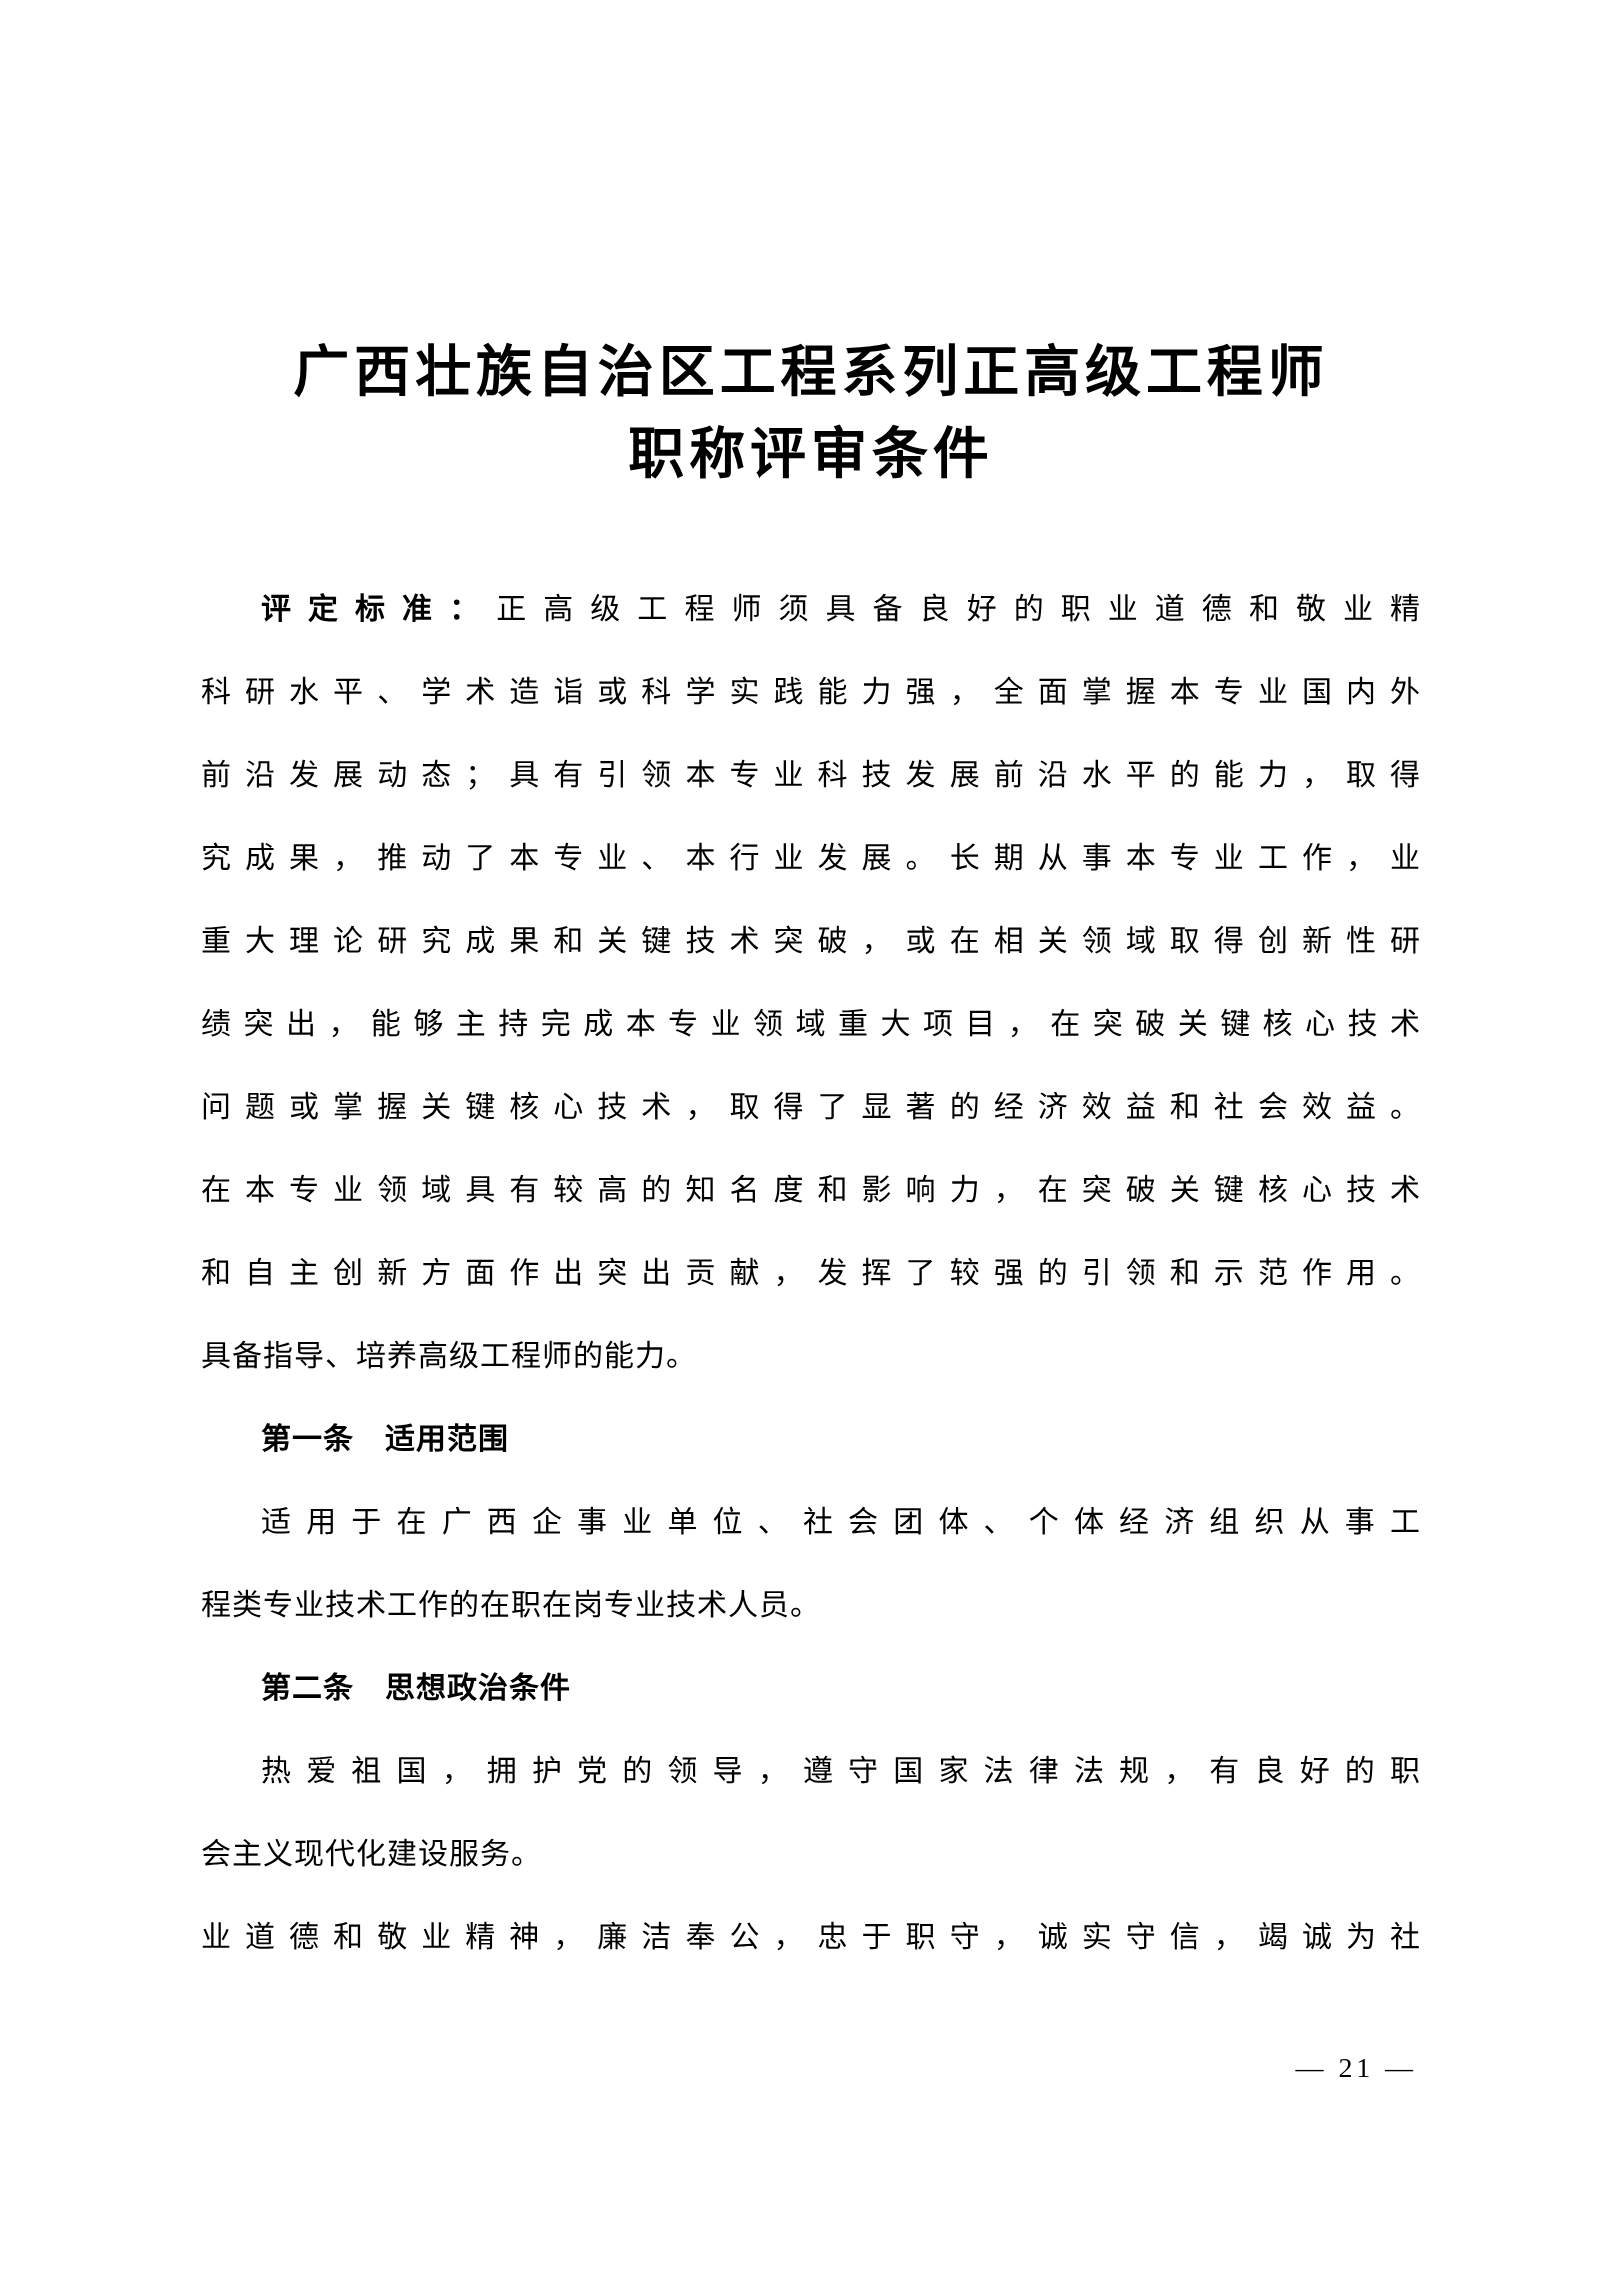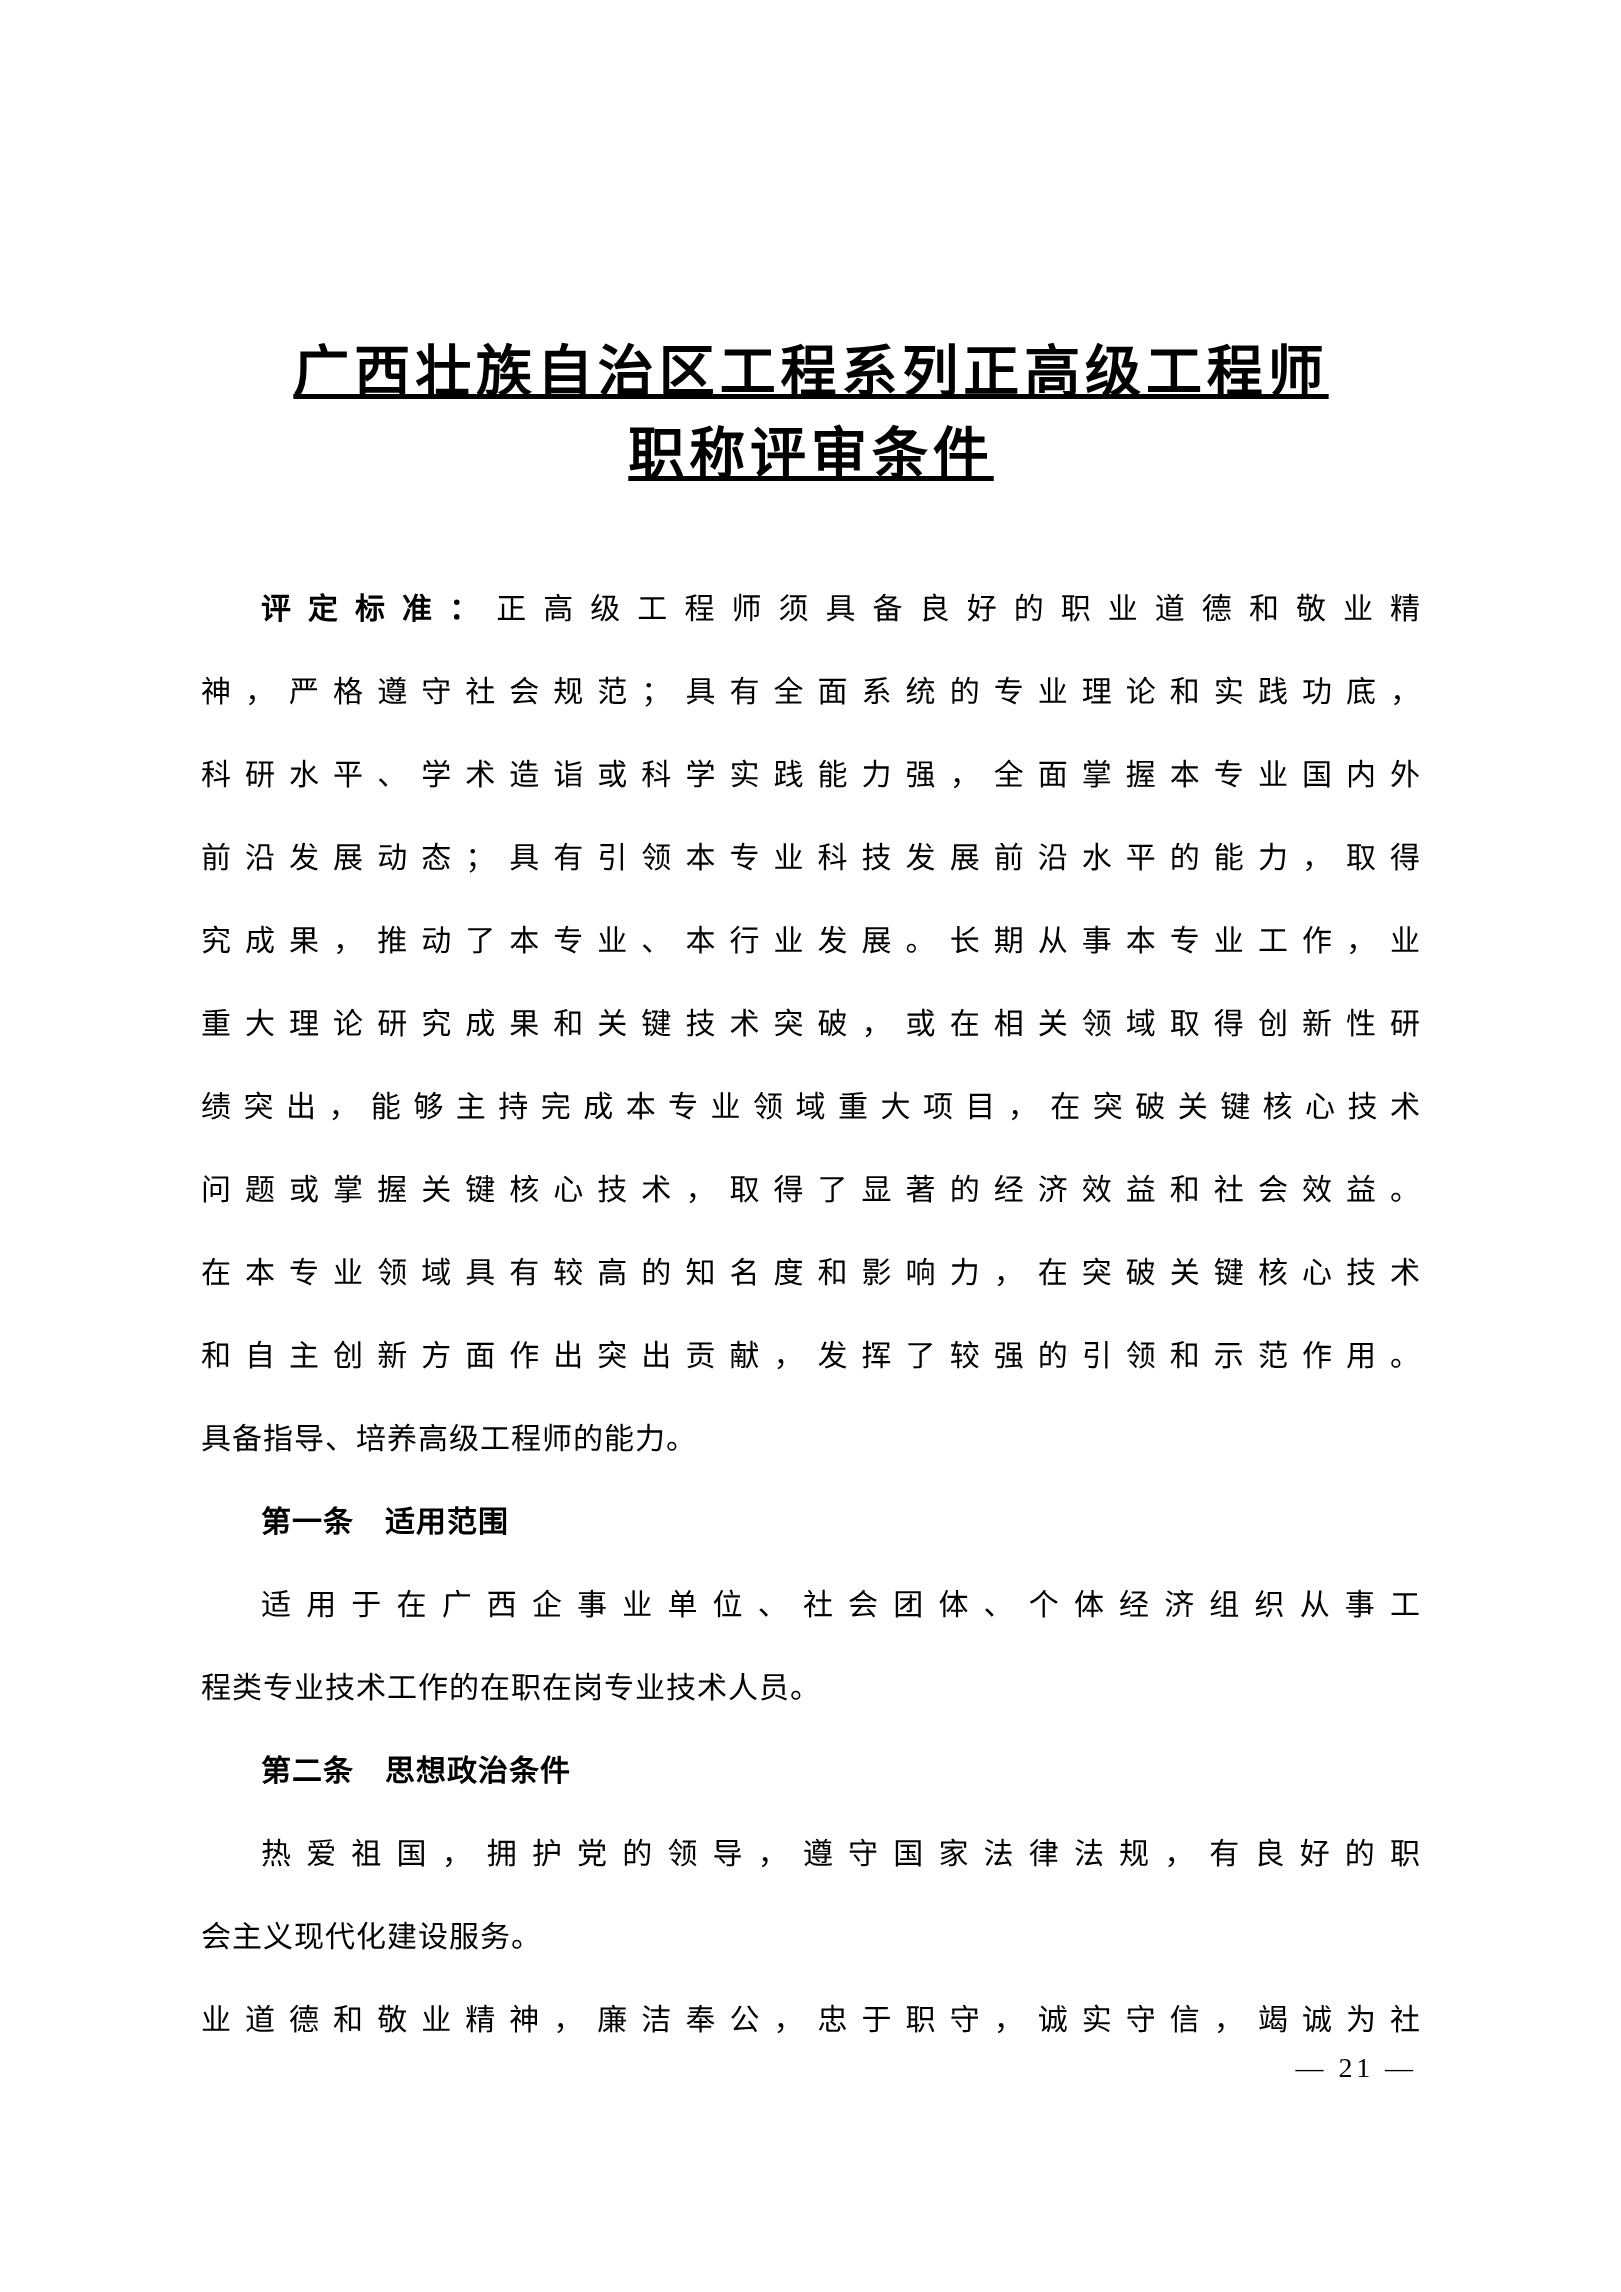--- a/index.html
+++ b/index.html
@@ -20,21 +20,20 @@
     position: absolute;
     left: 201px;
     top: 331px;
     width: 1220px;
     text-align: center;
     font-family: "Liberation Sans", sans-serif;
     font-weight: 700;
     font-size: 56px;
     line-height: 82px;
     letter-spacing: 4.9px;
-    text-decoration: underline;
   }
   .content {
     position: absolute;
     left: 201px;
     top: 567px;
     width: 1220px;
     font-size: 30px;
     line-height: 83px;
     letter-spacing: 1px;
   }
@@ -72,21 +71,20 @@
 <body>
 
 <div class="page">
   <div class="doc-title">
     <div>广西壮族自治区工程系列正高级工程师</div>
     <div>职称评审条件</div>
   </div>
 
   <div class="content" id="content">
       <div class="line indent full"><span class="hei">评定标准：</span><span>正高级工程师须具备良好的职业道德和敬业精</span></div>
-      <div class="line full">神，严格遵守社会规范；具有全面系统的专业理论和实践功底，</div>
       <div class="line full">科研水平、学术造诣或科学实践能力强，全面掌握本专业国内外</div>
       <div class="line full">前沿发展动态；具有引领本专业科技发展前沿水平的能力，取得</div>
       <div class="line full">究成果，推动了本专业、本行业发展。长期从事本专业工作，业</div>
       <div class="line full">重大理论研究成果和关键技术突破，或在相关领域取得创新性研</div>
       <div class="line full">绩突出，能够主持完成本专业领域重大项目，在突破关键核心技术</div>
       <div class="line full">问题或掌握关键核心技术，取得了显著的经济效益和社会效益。</div>
       <div class="line full">在本专业领域具有较高的知名度和影响力，在突破关键核心技术</div>
       <div class="line full">和自主创新方面作出突出贡献，发挥了较强的引领和示范作用。</div>
       <div class="line">具备指导、培养高级工程师的能力。</div>
       <div class="line heading">第一条　适用范围</div>

